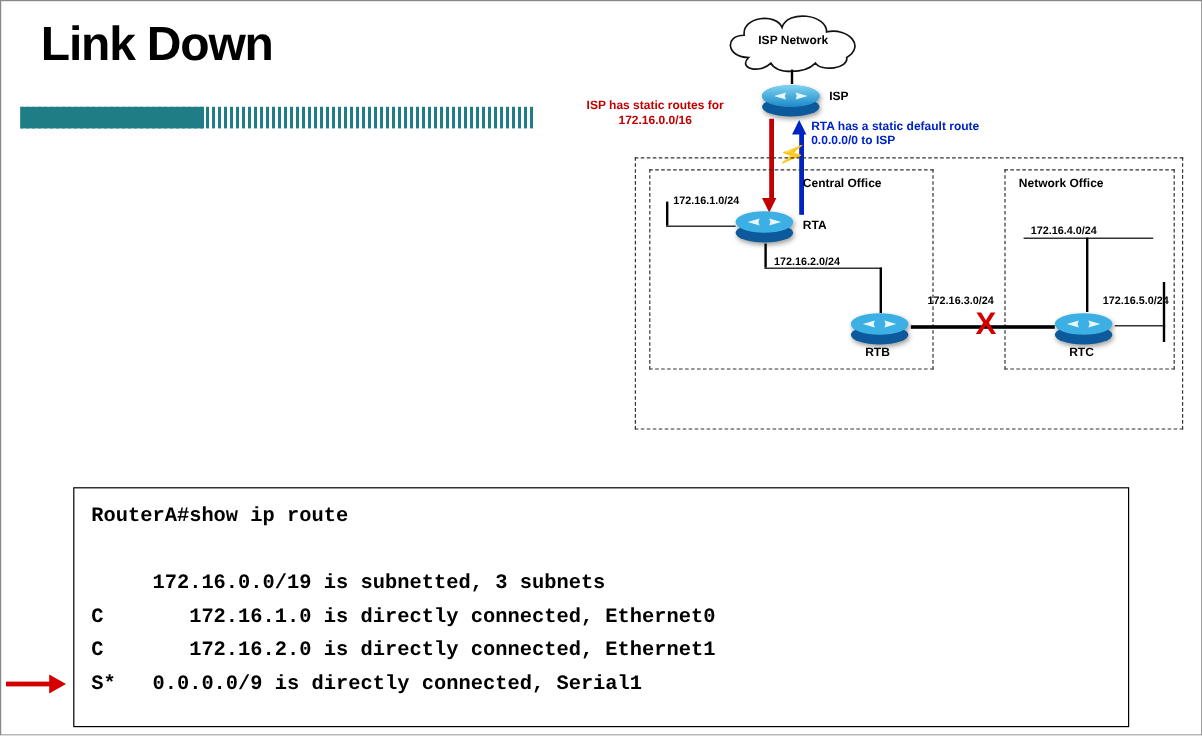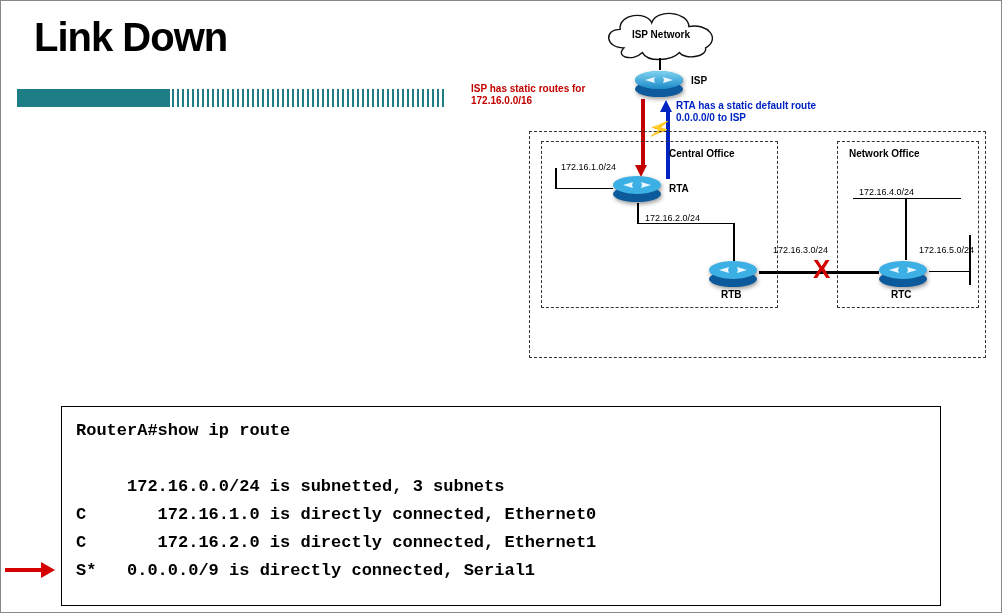--- a/index.html
+++ b/index.html
@@ -108,28 +108,30 @@
     font-size: 10px;
     font-weight: 700;
     white-space: nowrap;
   }
 
   
   .ip {
     position: absolute;
     font-size: 9px;
     white-space: nowrap;
+    font-weight: bold;
   }
 
   
   .note {
     position: absolute;
     font-size: 10px;
     font-weight: 700;
     line-height: 1.2;
+    text-align: center;
   }
   .note.red  { color: #c20000; }
   .note.blue { color: #0024c2; }
 
   
   .x-mark {
     position: absolute;
     color: #d40000;
     font-size: 26px;
     font-weight: 900;
@@ -311,21 +313,21 @@
     <div class="ip" style="left:378px; top:184px;">172.16.4.0/24</div>
 
     <div class="line" style="left:448px; top:268px; width:42px; height:1px;"></div>
     <div class="line" style="left:488px; top:232px; width:2px; height:50px;"></div>
     <div class="ip" style="left:438px; top:242px;">172.16.5.0/24</div>
 
   </div>
 
   <div class="cli-box"><span>RouterA#show ip route</span>
 
-<span>     172.16.0.0/24 is subnetted, 3 subnets</span>
+<span>     172.16.0.0/19 is subnetted, 3 subnets</span>
 <span>C       172.16.1.0 is directly connected, Ethernet0</span>
 <span>C       172.16.2.0 is directly connected, Ethernet1</span>
 <span>S*   0.0.0.0/9 is directly connected, Serial1</span></div>
 
   <div class="red-arrow">
     <div class="shaft"></div>
     <div class="head"></div>
   </div>
 
 </div>

